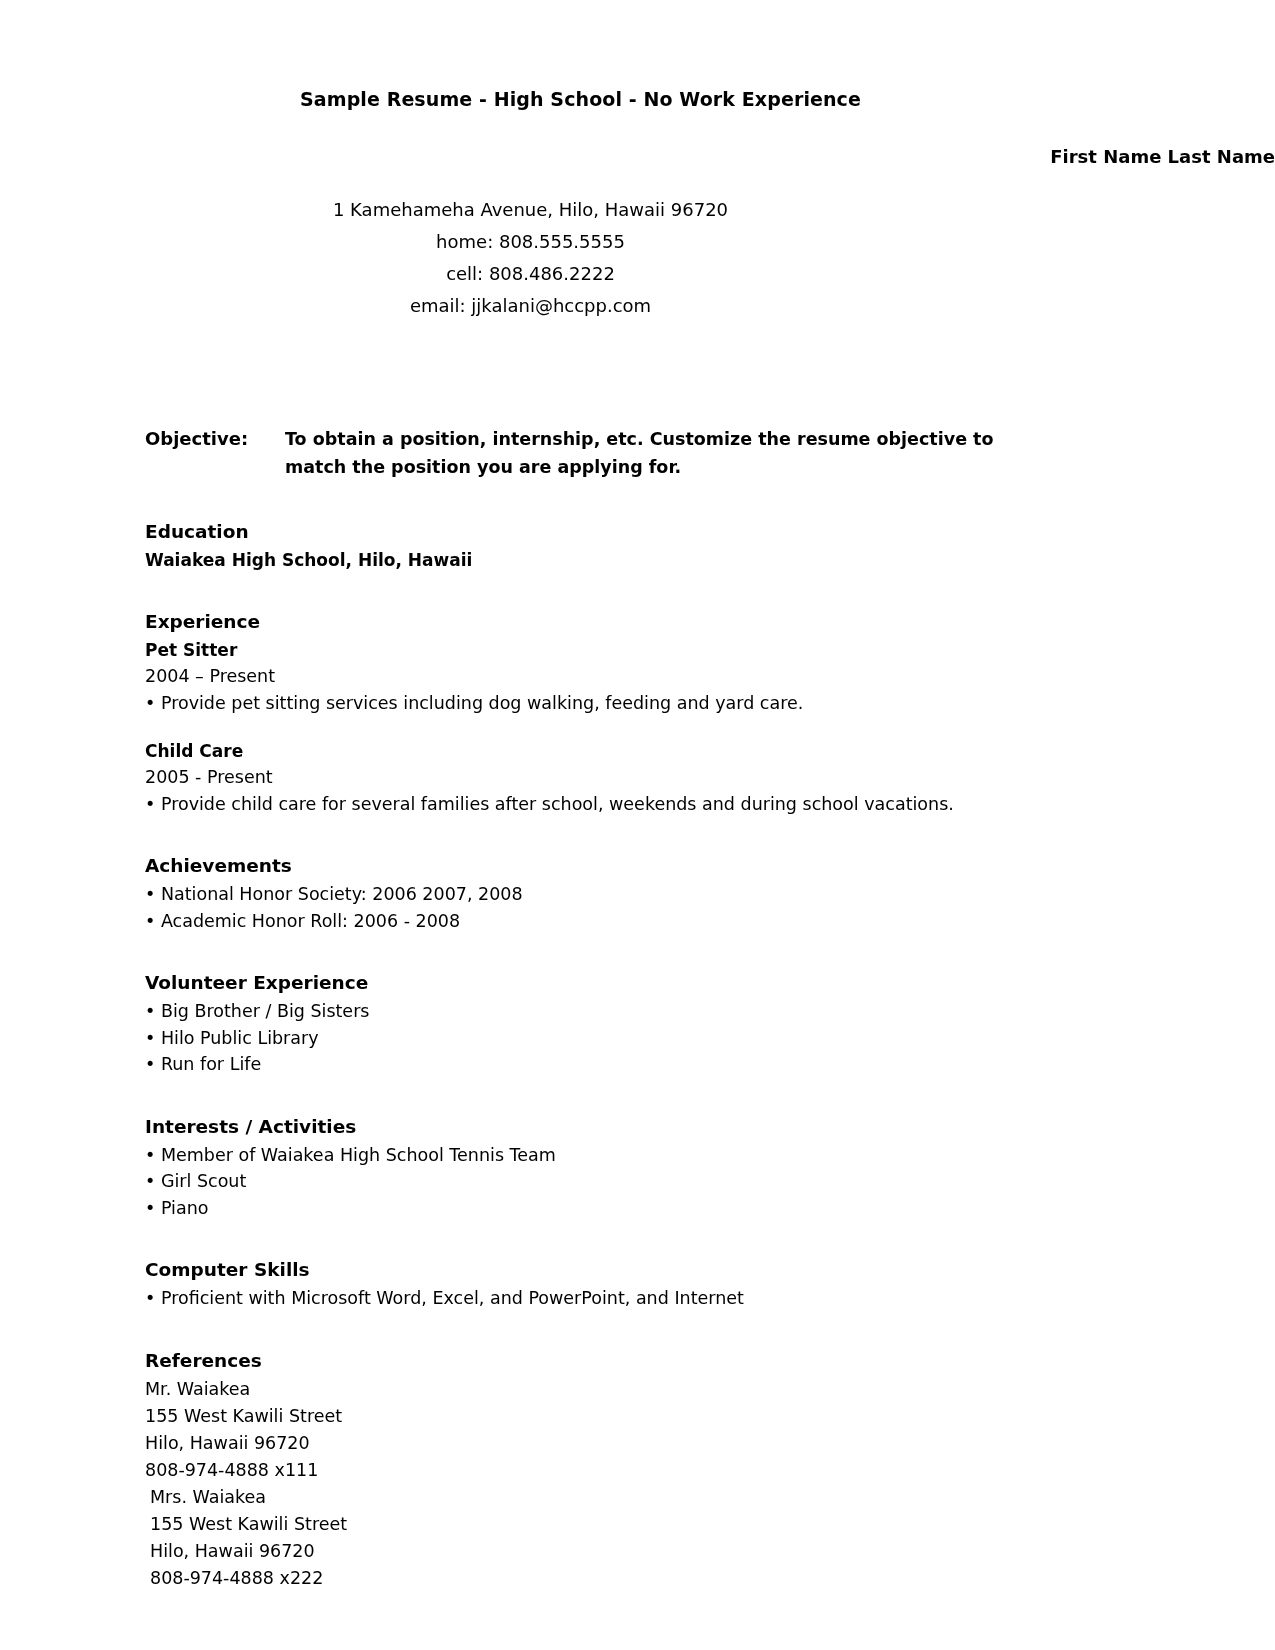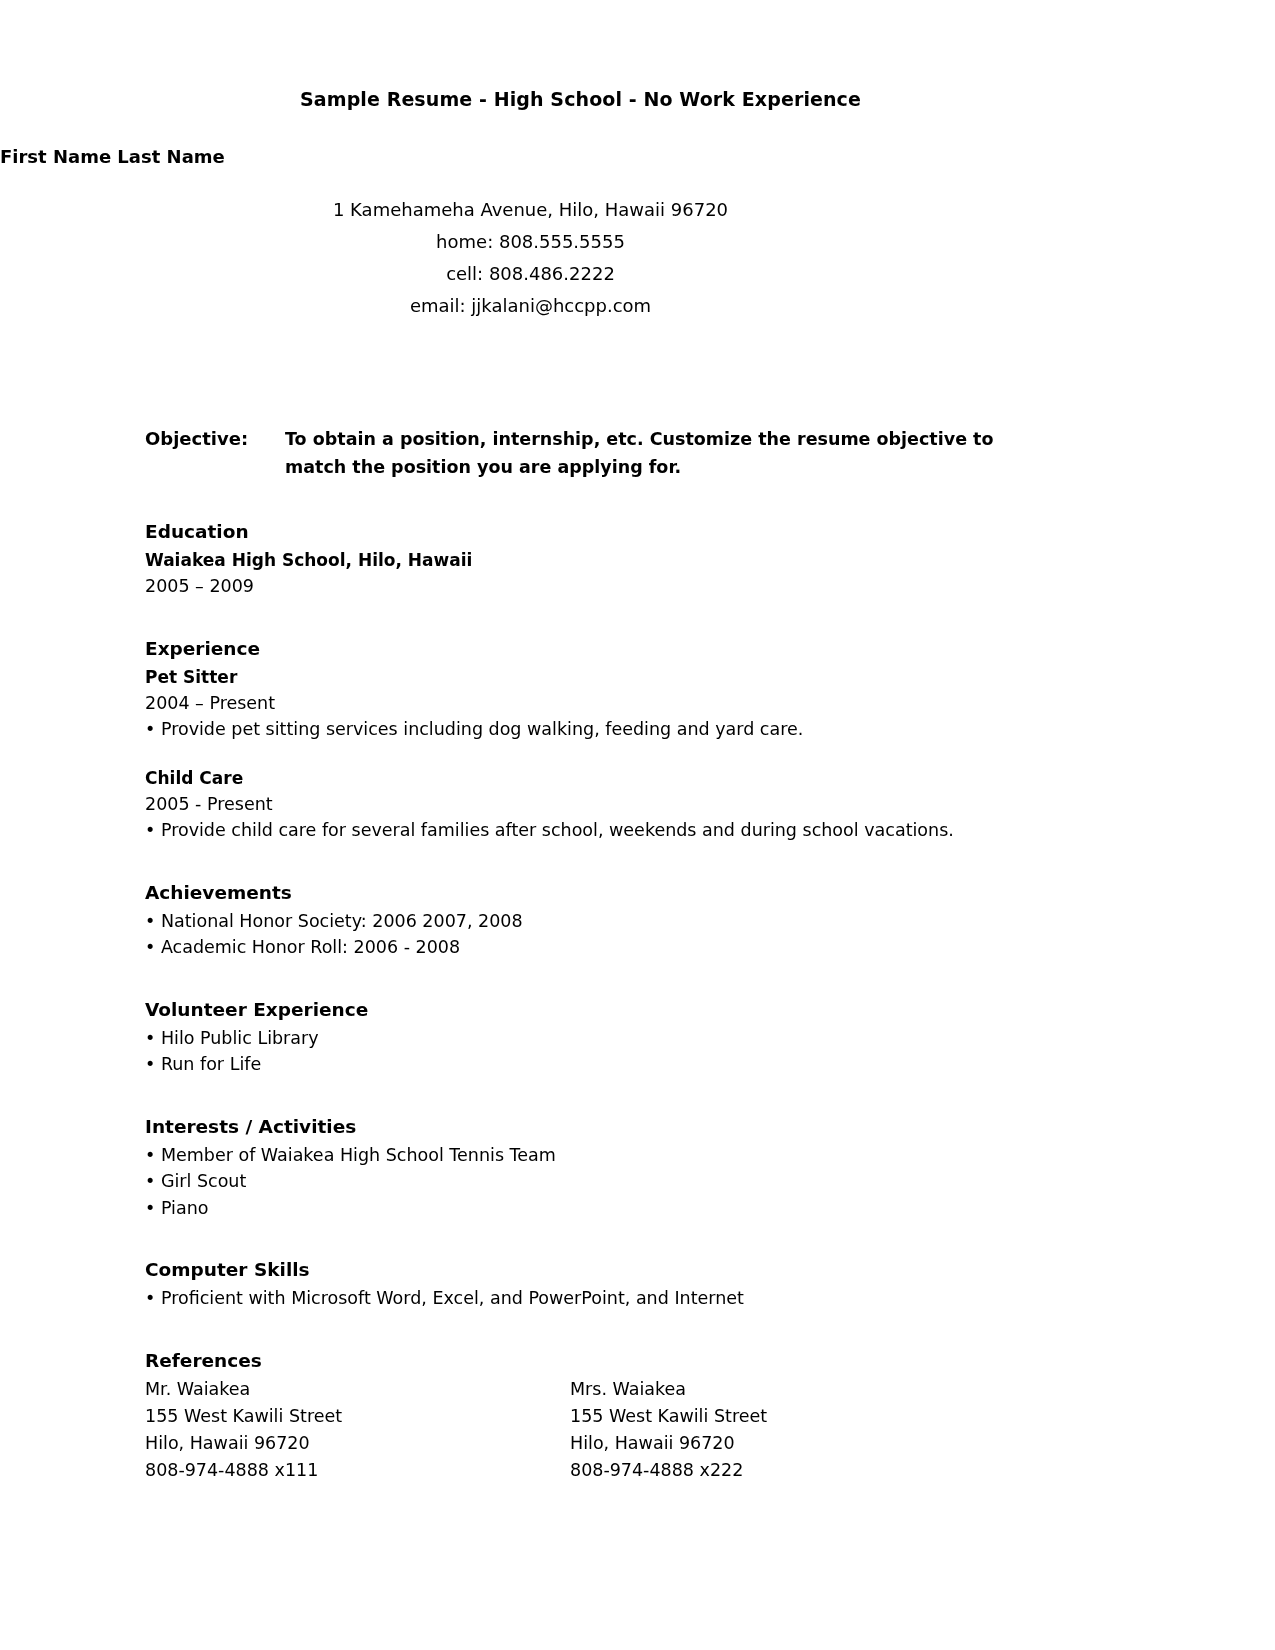--- a/index.html
+++ b/index.html
@@ -30,21 +30,21 @@
     text-align: center;
     font-size: 19px;
     font-weight: bold;
     letter-spacing: 0.1px;
   }
   .person-name {
     position: absolute;
     top: 146px;
     left: 0;
     width: 1275px;
-    text-align: left;
+    text-align: right;
     font-size: 18px;
     font-weight: bold;
   }
   .contact-block {
     position: absolute;
     top: 194px;
     left: 0;
     width: 1061px;
     text-align: center;
     font-size: 18px;
@@ -106,21 +106,21 @@
     line-height: 26.5px;
   }
   .gap-sm { height: 12px; }
   .gap-md { height: 22px; }
   .refs {
     position: relative;
     width: 930px;
   }
   .refs-cols {
     display: flex;
-    flex-direction: row;
+    flex-direction: column;
   }
   .refs-col {
     width: 420px;
   }
   .refs-col.right {
     padding-left: 5px;
   }
   .refs-col .line { line-height: 27px; }
 </style>
 </head>
@@ -141,21 +141,20 @@
 
   <div class="body-area">
 
     <div class="objective-row">
       <span class="objective-label">Objective:</span><span class="objective-text"><span class="lead">To obtain a position, internship, etc.</span><span> Customize the resume objective to match the position you are applying for.</span></span>
     </div>
 
     <div class="section">
       <div class="section-heading">Education</div>
       <div class="subheading">Waiakea High School, Hilo, Hawaii</div>
-      <div class="line">2005 – 2009</div>
     </div>
 
     <div class="gap-sm"></div>
 
     <div class="section">
       <div class="section-heading">Experience</div>
       <div>
         <div class="subheading">Pet Sitter</div>
         <div class="line">2004 – Present</div>
         <div class="bullet-line">• Provide pet sitting services including dog walking, feeding and yard care.</div>
@@ -173,20 +172,21 @@
     <div class="section">
       <div class="section-heading">Achievements</div>
       <div class="bullet-line">• National Honor Society: 2006 2007, 2008</div>
       <div class="bullet-line">• Academic Honor Roll: 2006 - 2008</div>
     </div>
 
     <div class="gap-sm"></div>
 
     <div class="section">
       <div class="section-heading">Volunteer Experience</div>
+      <div class="bullet-line">• Big Brother / Big Sisters</div>
       <div class="bullet-line">• Hilo Public Library</div>
       <div class="bullet-line">• Run for Life</div>
     </div>
 
     <div class="gap-sm"></div>
 
     <div class="section">
       <div class="section-heading">Interests / Activities</div>
       <div class="bullet-line">• Member of Waiakea High School Tennis Team</div>
       <div class="bullet-line">• Girl Scout</div>

